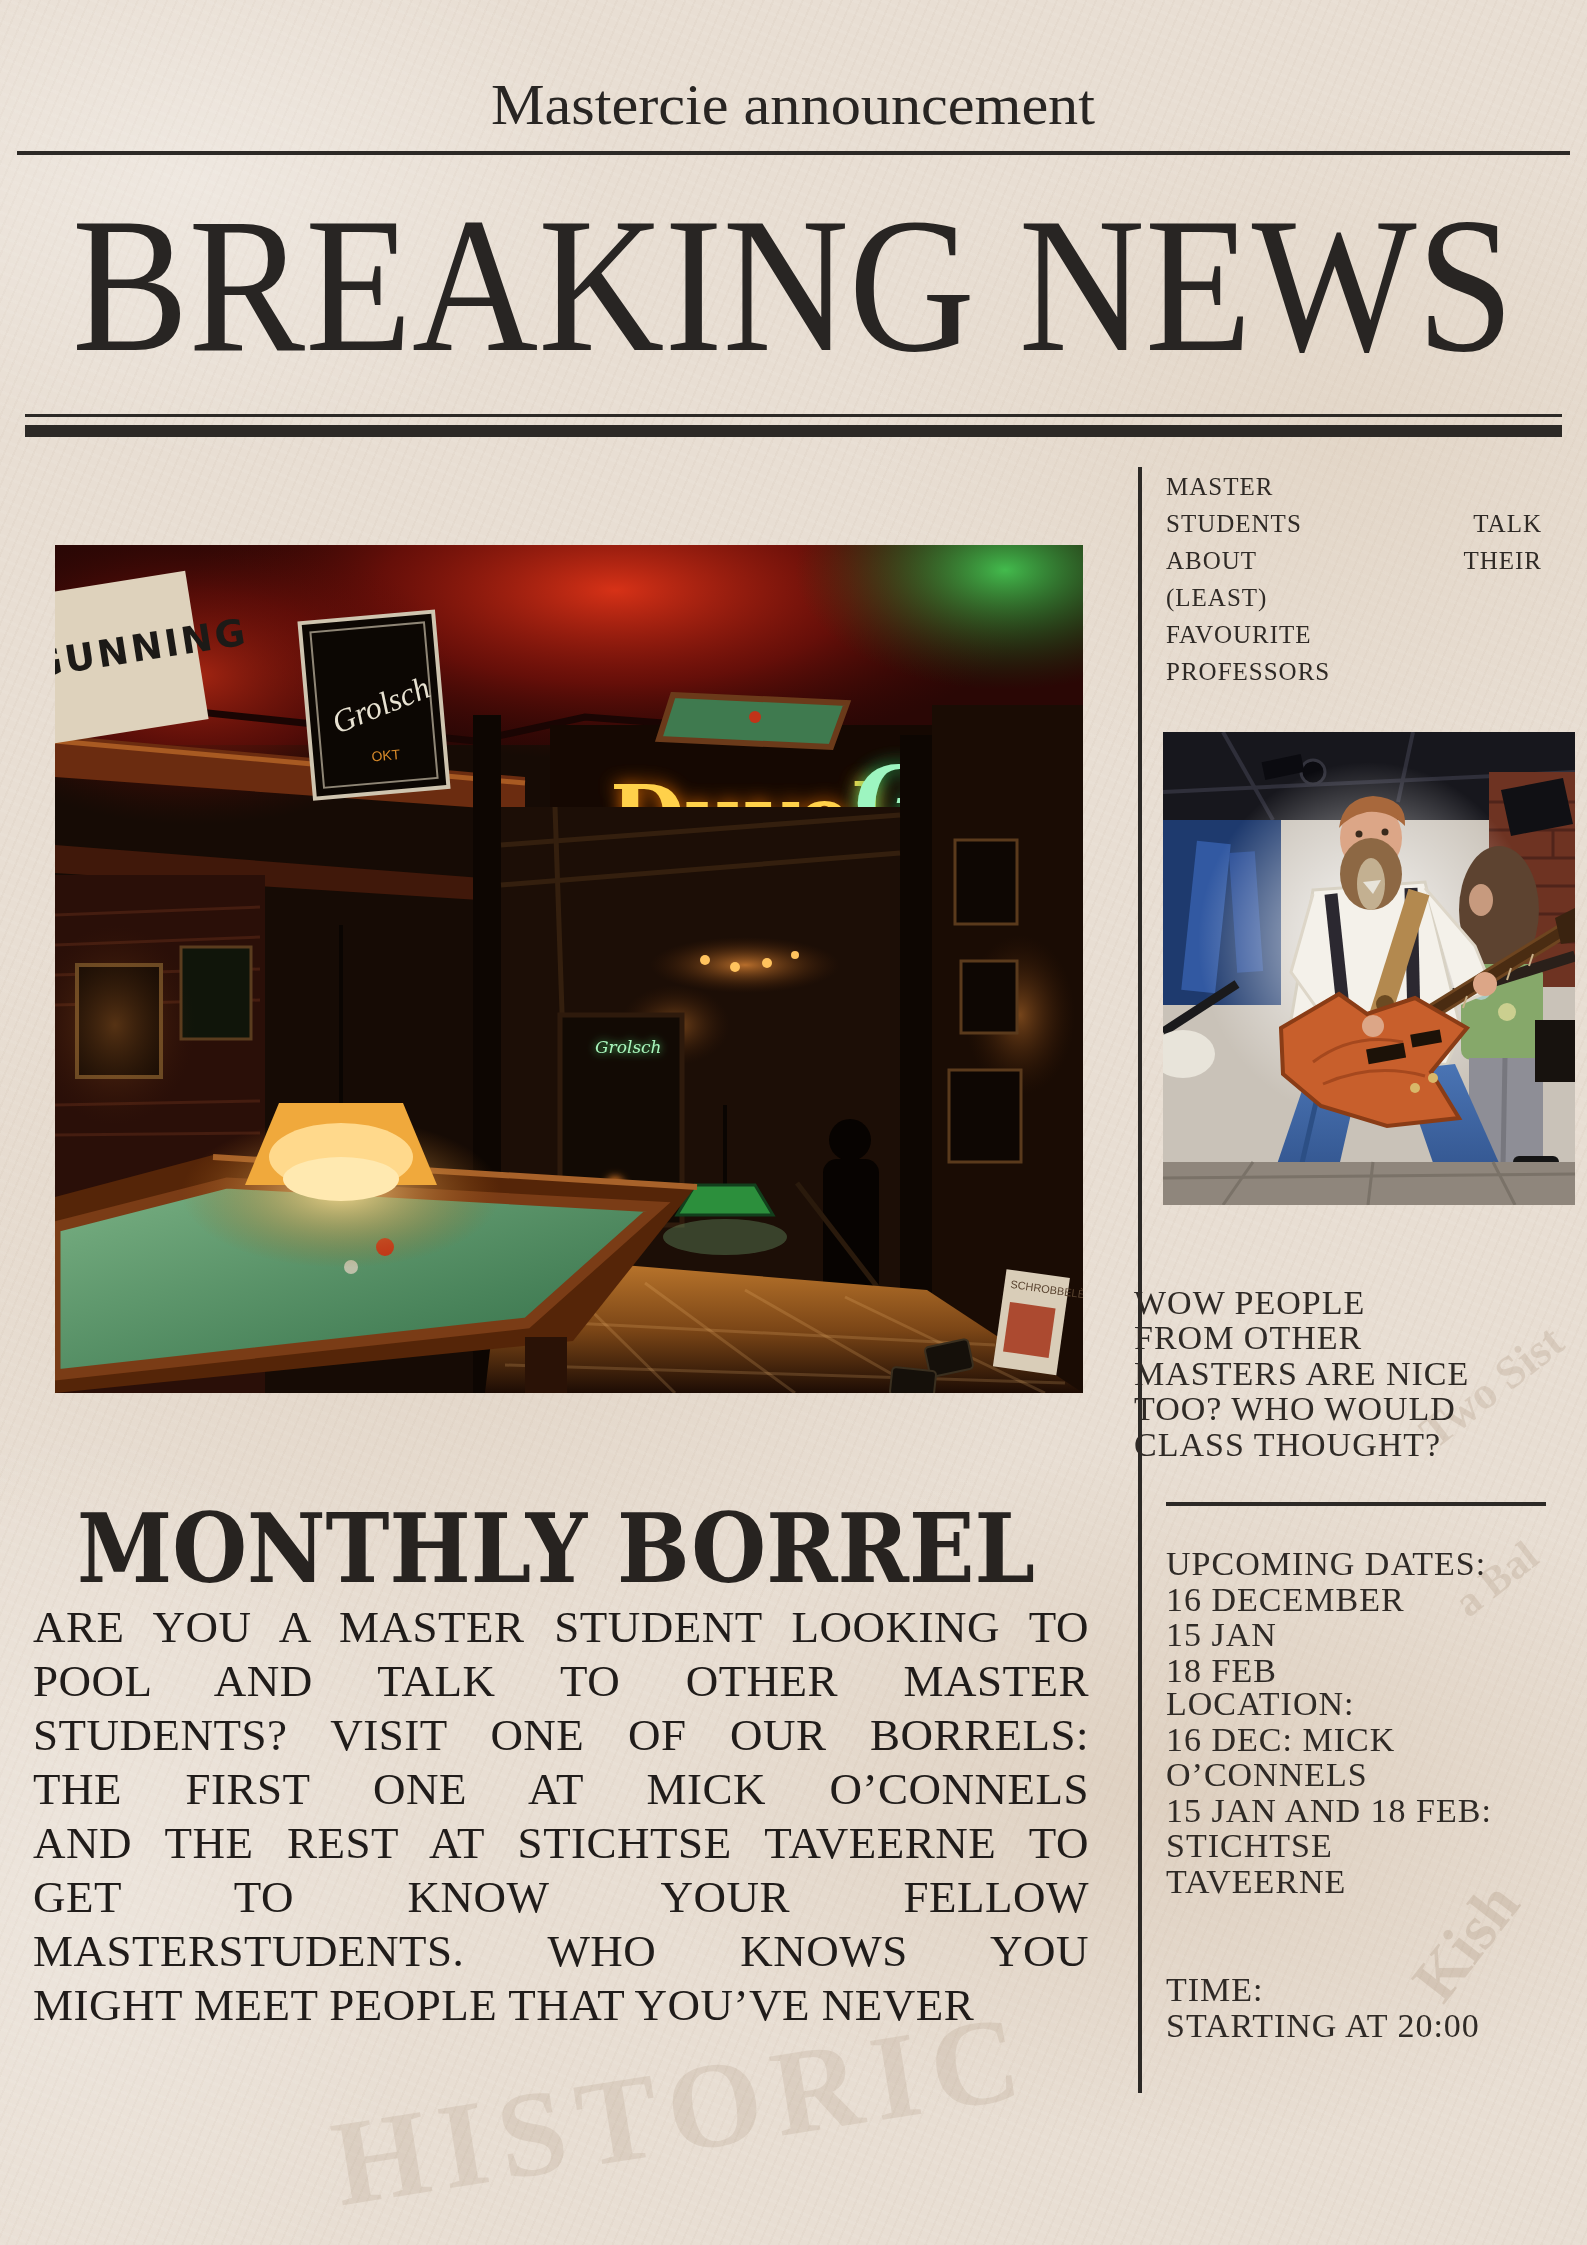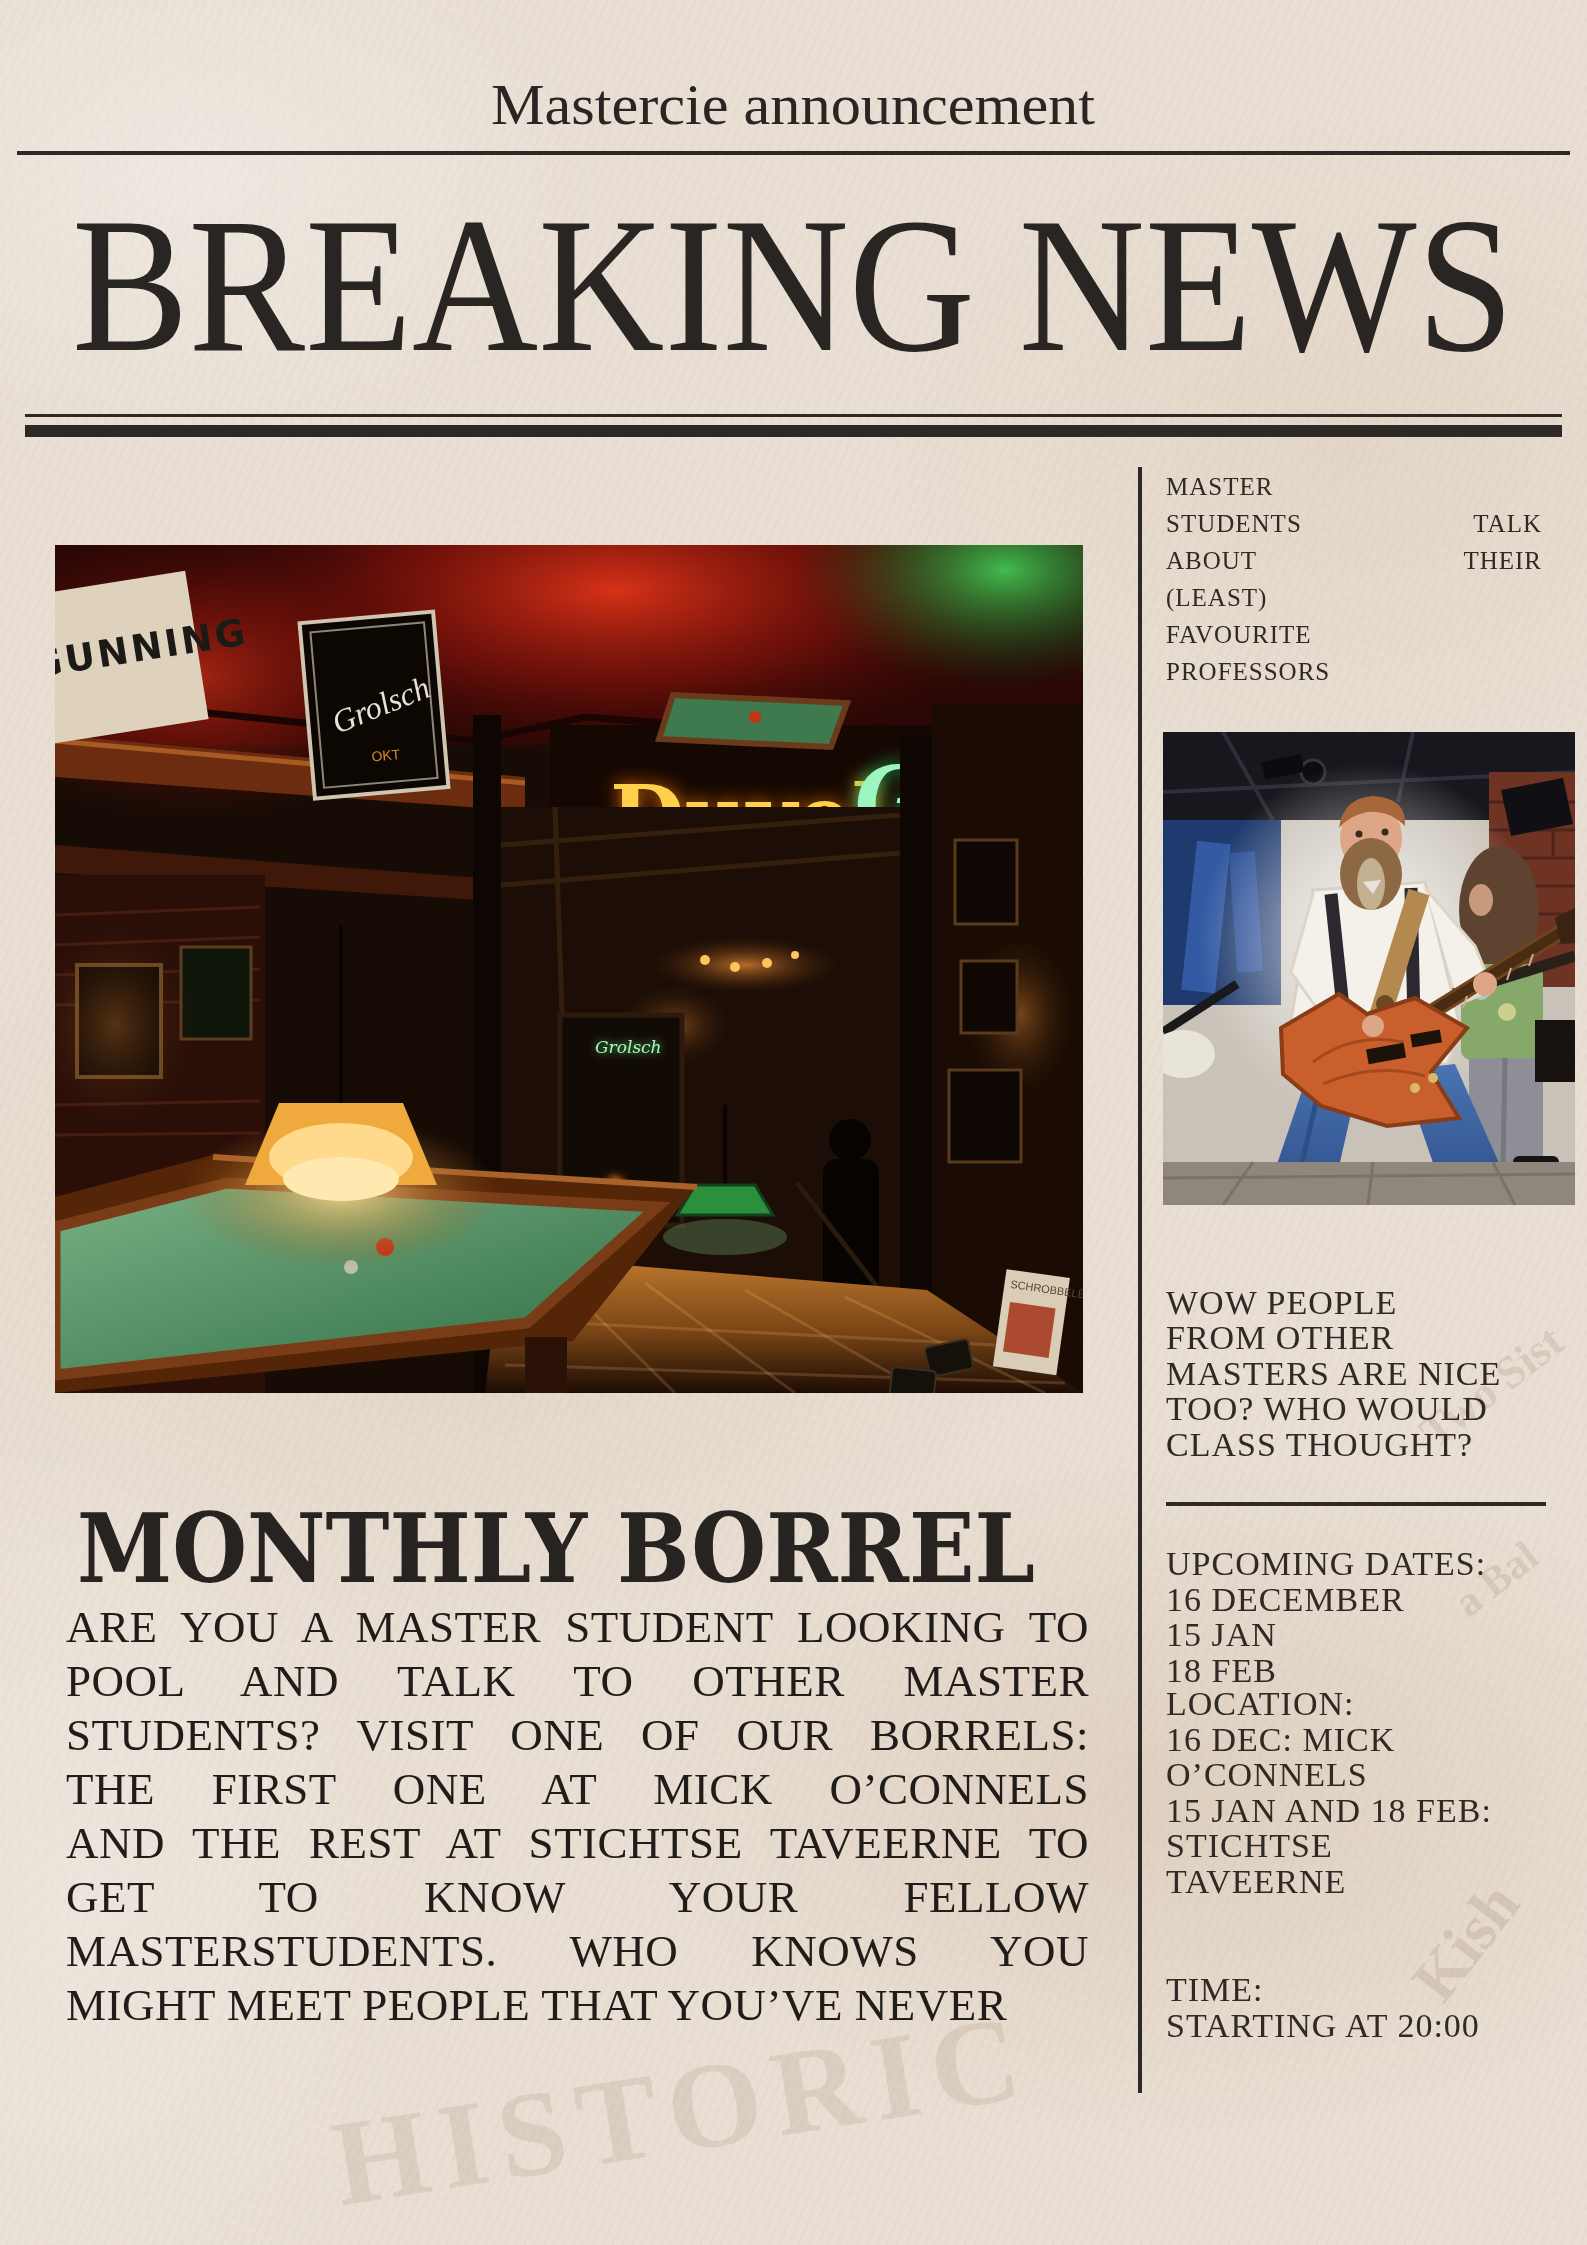--- a/index.html
+++ b/index.html
@@ -22,26 +22,26 @@
   }
   .wm{position:absolute;color:#9a8066;font-family:"Liberation Serif",serif;font-weight:bold;pointer-events:none;}
   .rule{position:absolute;background:#2c2926;}
   .masthead-svg{position:absolute;left:0;width:1587px;overflow:visible;}
   .masthead-svg text{fill:#282523;font-family:"Liberation Serif",serif;}
   .headline-svg text{fill:#272320;font-family:"DejaVu Serif",serif;font-weight:bold;}
   .body-copy{
     position:absolute;left:33px;top:1600px;width:1056px;
     font-size:45px;line-height:54px;color:#201c1a;letter-spacing:.5px;
   }
-  .body-copy .ln{text-align:justify;text-align-last:justify;margin-left:33px;}
+  .body-copy .ln{text-align:justify;text-align-last:justify;}
   .body-copy .ln:last-child{text-align-last:auto;}
   .side-block{position:absolute;color:#2f2a26;letter-spacing:1px;}
   .side-head{left:1166px;top:468px;width:376px;font-size:25px;line-height:37px;}
   .side-head .ln{text-align:justify;text-align-last:justify;}
-  .side-note{left:1166px;top:1285px;width:386px;font-size:34px;line-height:35.4px;}
+  .side-note{left:1134px;top:1285px;width:386px;font-size:34px;line-height:35.4px;}
   .side-list{left:1166px;width:386px;font-size:34px;line-height:35.6px;}
   .photo{position:absolute;display:block;}
   svg{display:block;}
 </style>
 </head>
 <body>
 
 <div class="paper"></div>
 
 <div class="wm" style="left:330px;top:2040px;font-size:122px;letter-spacing:12px;opacity:.16;transform:rotate(-9deg);">HISTORIC</div>

